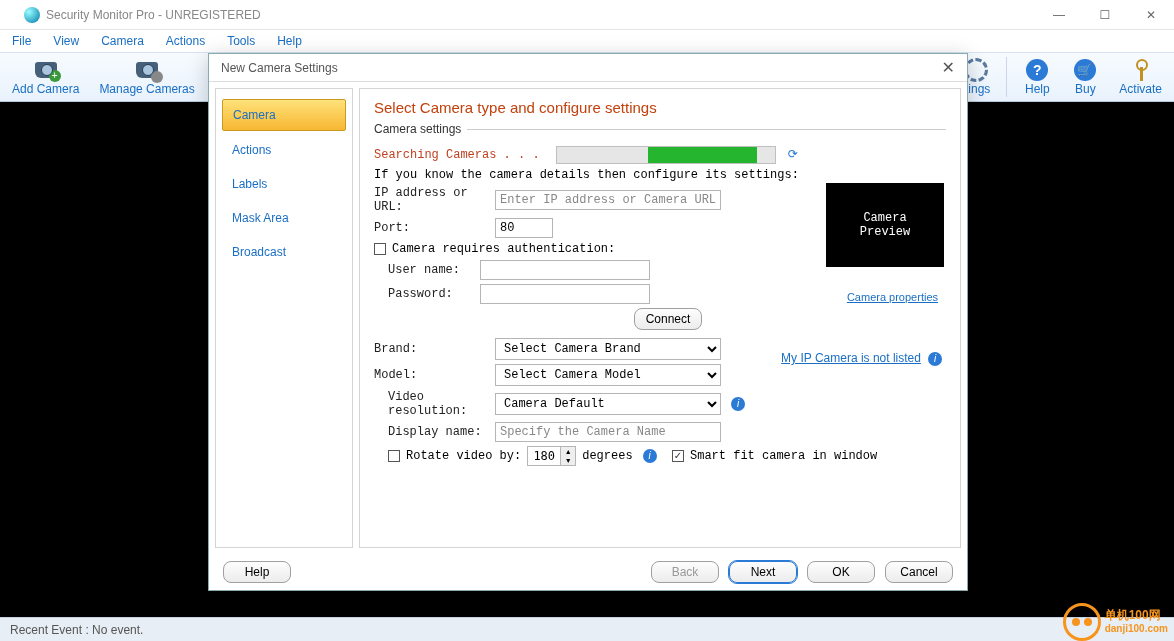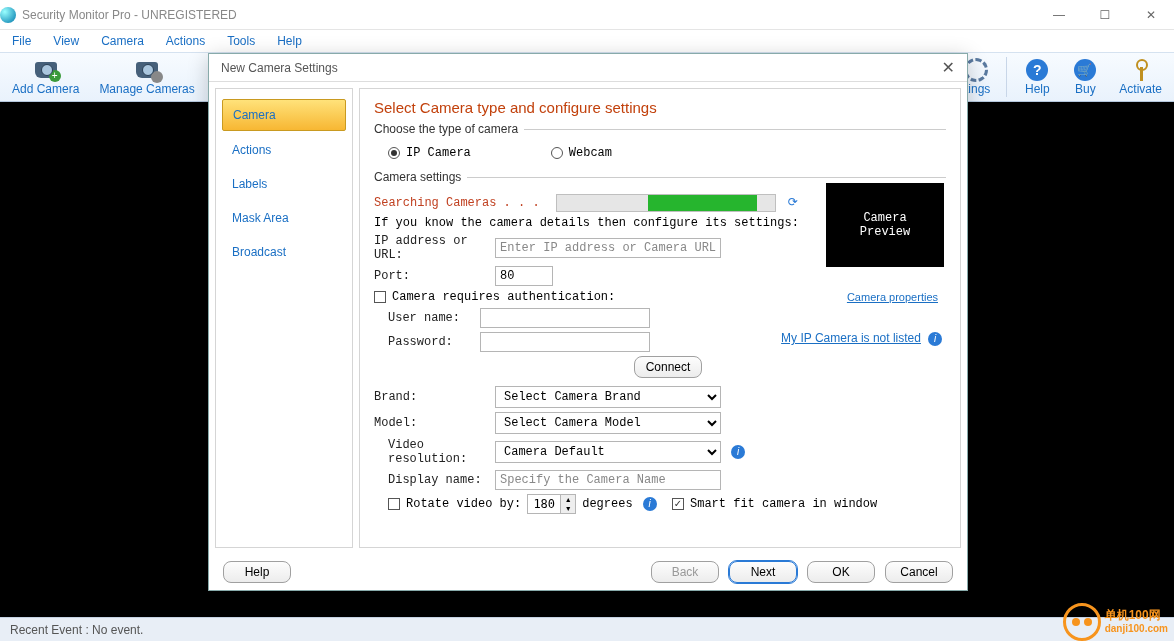--- a/index.html
+++ b/index.html
@@ -1,19 +1,19 @@
 <!DOCTYPE html>
 <html><head>
 <meta charset="utf-8">
 <style>
 * { box-sizing: border-box; margin: 0; padding: 0; font-family: "Segoe UI", Tahoma, sans-serif; font-size: 12px; }
 body { width: 1174px; height: 641px; overflow: hidden; background: #fff; position: relative; }
 
 
-.titlebar { height: 30px; background: #fff; border-bottom: 1px solid #e5e5e5; display: flex; align-items: center; padding-left: 0; color: #888; }
+.titlebar { height: 30px; background: #fff; border-bottom: 1px solid #e5e5e5; display: flex; align-items: center; padding-left: 24px; color: #888; }
 .title-icon { width: 16px; height: 16px; border-radius: 50%; background: radial-gradient(circle at 30% 30%, #9ff, #07a); margin-right: 6px; }
 .win-controls { margin-left: auto; display: flex; }
 .win-btn { width: 46px; height: 30px; display: flex; align-items: center; justify-content: center; color: #666; }
 
 .menubar { height: 22px; background: #fff; display: flex; padding-left: 12px; color: #1a6fc4; gap: 22px; align-items: center; }
 .menubar span { cursor: default; }
 
 .toolbar { height: 50px; background: linear-gradient(#f7fbff,#e9f2fc); border-top: 1px solid #d5e2f0; border-bottom: 1px solid #b5c8dd; display: flex; align-items: center; padding: 0 6px; gap: 8px; }
 .tool-btn { display: flex; flex-direction: column; align-items: center; font-size: 11px; color: #1a6fc4; padding: 2px 6px; cursor: default; }
 .tool-icon { width: 28px; height: 24px; display: flex; align-items: center; justify-content: center; }
@@ -52,21 +52,21 @@
 .fld-wide { width: 226px; }
 .fld-port { width: 58px; }
 .progress { width: 220px; height: 18px; border: 1px solid #bfbfbf; background: #e6e6e6; position: relative; margin-left: 10px; }
 .progress .bar { position: absolute; left: 42%; top: 0; bottom: 0; width: 50%; background: #26b52e; }
 .refresh { width: 16px; height: 16px; border: none; color: #2a7ad6; margin-left: 6px; }
 .btn { border: 1px solid #a0a0a0; background: linear-gradient(#fdfdfd,#ececec); padding: 3px 0; width: 68px; text-align: center; cursor: default; border-radius: 8px; font-size: 12px; }
 .btn.primary { border: 1px solid #2a7ad6; outline: 1px solid #2a7ad6; }
 .btn.disabled { color: #999; }
 .preview { position: absolute; right: 16px; top: 94px; width: 118px; height: 84px; background: #000; color: #fff; font-family: "Courier New", monospace; display: flex; align-items: center; justify-content: center; text-align: center; white-space: pre; font-size: 12px; }
 .cam-props { position: absolute; right: 22px; top: 202px; color: #1a6fc4; text-decoration: underline; font-size: 11px; }
-.notlisted { position: absolute; right: 18px; top: 242px; font-size: 11px; }
+.notlisted { position: absolute; right: 18px; top: 262px; font-size: 11px; }
 .notlisted a { color: #1a6fc4; text-decoration: underline; }
 .info-i { display:inline-block; width:14px;height:14px;border-radius:50%;background:#2a7ad6;color:#fff;text-align:center;line-height:14px;font-size:10px;font-style:italic;margin-left:4px;}
 .mono { font-family: "Courier New", monospace; }
 .radio-row { display:flex; gap:80px; margin:4px 0 4px 14px;}
 .radio-lbl { display:flex; align-items:center; gap:6px; }
 .radio-dot { width:12px;height:12px;border:1px solid #555;border-radius:50%;display:inline-flex;align-items:center;justify-content:center;}
 .radio-dot.checked::after{content:"";width:6px;height:6px;background:#333;border-radius:50%;}
 .chk { width:12px;height:12px;border:1px solid #555;display:inline-flex;align-items:center;justify-content:center;vertical-align:middle;}
 .chk.checked::after{content:"✓";font-size:10px;color:#333;line-height:10px;}
 .spin { display:inline-flex; border:1px solid #b5b5b5;}
@@ -178,33 +178,20 @@
       <div class="sb-item active">Camera</div>
       <div class="sb-item">Actions</div>
       <div class="sb-item">Labels</div>
       <div class="sb-item">Mask Area</div>
       <div class="sb-item">Broadcast</div>
     </div>
 
     <div class="dlg-main">
       <h2 class="section">Select Camera type and configure settings</h2>
 
-      <fieldset class="group">
-        <legend>Choose the type of camera</legend>
-        <div class="radio-row">
-          <label class="radio-lbl">
-            <span class="radio-dot checked"></span>
-            <span class="mono">IP Camera</span>
-          </label>
-          <label class="radio-lbl">
-            <span class="radio-dot"></span>
-            <span class="mono">Webcam</span>
-          </label>
-        </div>
-      </fieldset>
 
       <fieldset class="group">
         <legend>Camera settings</legend>
 
         <div class="row">
           <span style="color:#c04020" class="mono">Searching Cameras . . .</span>
           <div class="progress">
               <div class="bar"></div>
             </div>
           <span class="refresh">⟳</span>

